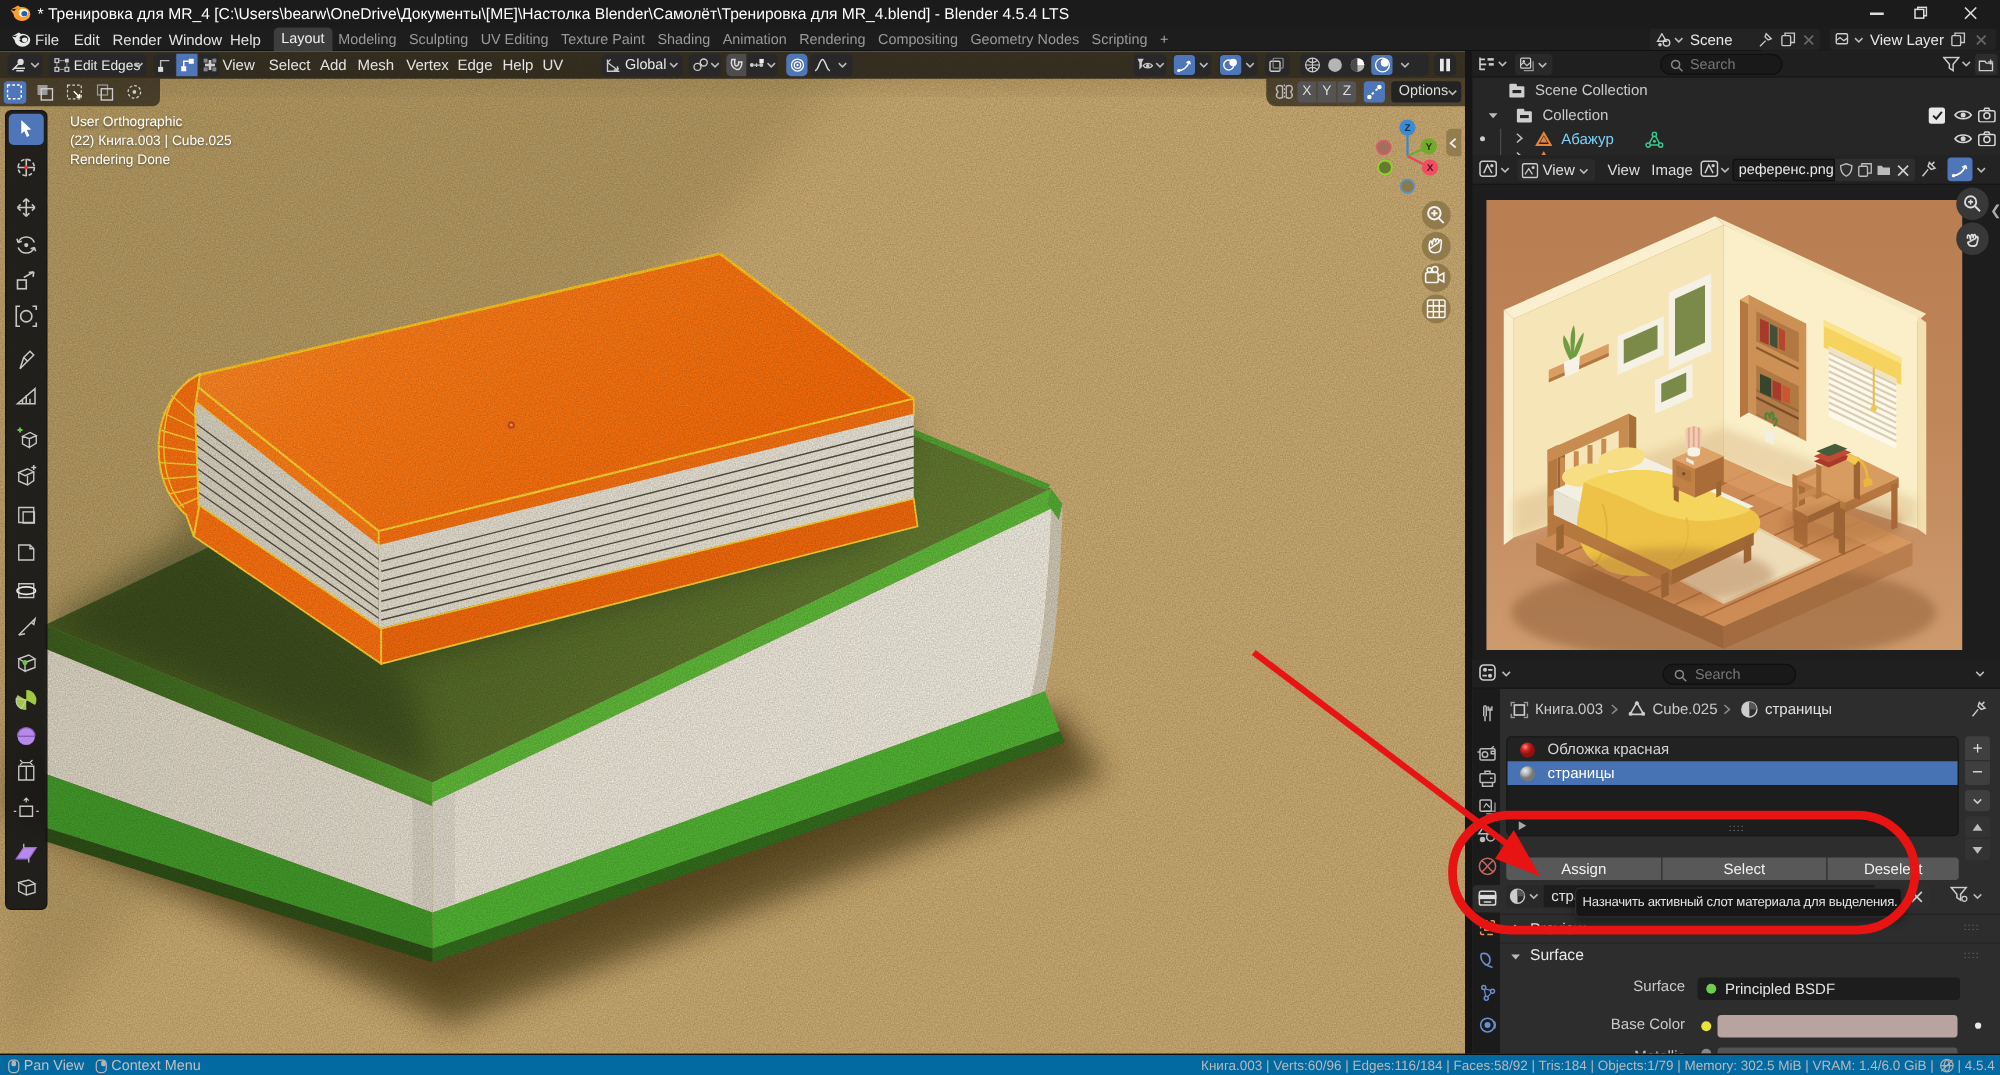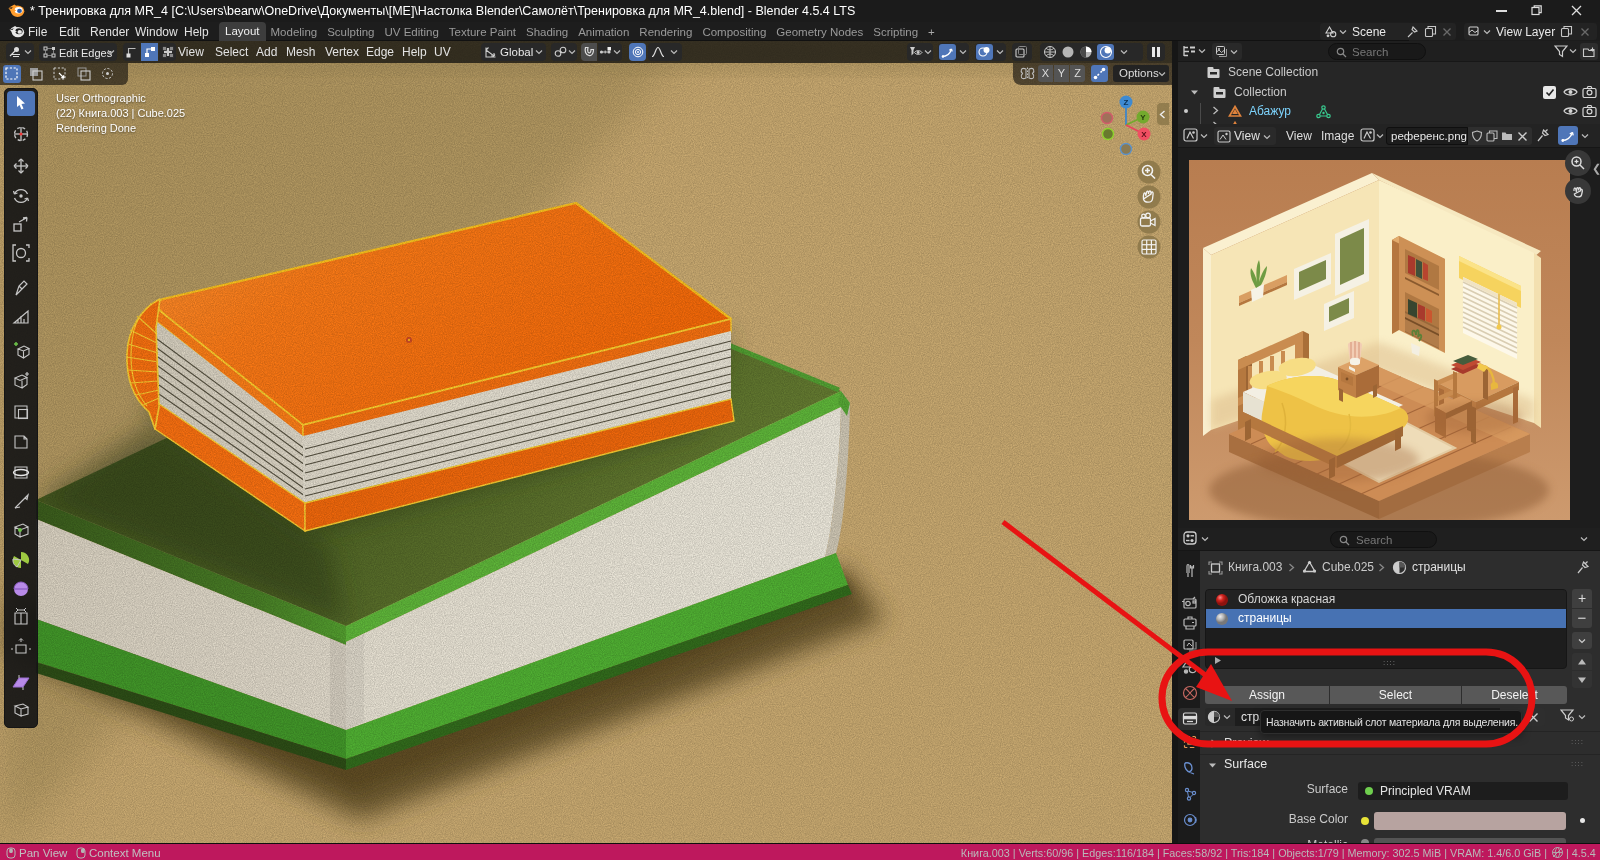--- a/index.html
+++ b/index.html
@@ -1164,40 +1164,40 @@
 
   <svg class="abs" style="left:30px;top:234px" width="9" height="7" viewBox="0 0 9 7">
       <path d="M1 1.5 L4.5 5.5 L8 1.5" fill="#bbb"></path>
     </svg>
   <div class="abs" style="left:46px;top:229px;font-size:12.5px;color:#e8e8e8;">Surface</div>
   <div class="abs" style="left:393px;top:231px;color:#777;font-size:8px;letter-spacing:1px;">::::</div>
 
   <div class="abs" style="left:0;top:254px;width:170px;height:18px;text-align:right;font-size:12px;color:#cacaca;">Surface</div>
   <div class="abs" style="left:180px;top:254px;width:210px;height:18px;background:#1d1d1d;border-radius:3px;">
     <div class="abs" style="left:7px;top:5px;width:8px;height:8px;border-radius:50%;background:#6fce4e;"></div>
-    <div class="abs" style="left:22px;top:1.5px;font-size:12px;color:#e5e5e5;">Principled VRAM</div>
+    <div class="abs" style="left:22px;top:1.5px;font-size:12px;color:#e5e5e5;">Principled BSDF</div>
   </div>
   <div class="abs" style="left:0;top:284px;width:170px;height:18px;text-align:right;font-size:12px;color:#cacaca;">Base Color</div>
   <div class="abs" style="left:180px;top:284px;width:16px;height:18px;">
     <div class="abs" style="left:3px;top:5px;width:8px;height:8px;border-radius:50%;background:#e8e337;"></div>
   </div>
   <div class="abs" style="left:196px;top:284px;width:192px;height:18px;background:#b7a3a0;border-radius:3px;"></div>
   <div class="abs" style="left:402px;top:290px;width:5px;height:5px;border-radius:50%;background:#e8e8e8;"></div>
   <div class="abs" style="left:0;top:310px;width:170px;height:5px;text-align:right;font-size:12px;color:#cacaca;overflow:hidden;">Metallic</div>
   <div class="abs" style="left:180px;top:310px;width:16px;height:5px;overflow:hidden;">
       <div class="abs" style="left:3px;top:1px;width:8px;height:8px;border-radius:50%;background:#888;"></div>
     </div>
   <div class="abs" style="left:196px;top:310px;width:192px;height:5px;background:#545454;border-radius:3px 3px 0 0;"></div>
 </div>
 
 <div class="abs" style="left:1260px;top:710px;width:262px;height:24px;background:#161616;border:1px solid #2e2e2e;border-radius:4px;box-shadow:0 3px 8px rgba(0,0,0,0.4);">
   <div class="abs" style="left:0;top:5px;width:262px;text-align:center;font-size:10.5px;letter-spacing:-0.2px;color:#e2e2e2;white-space:nowrap;">Назначить активный слот материала для выделения.</div>
 </div>
 
-<div class="abs" style="left:0;top:843px;width:1600px;height:17px;background:#be185d;border-top:1px solid #0e0e0e;">
+<div class="abs" style="left:0;top:843px;width:1600px;height:17px;background:#0369a1;border-top:1px solid #0e0e0e;">
   <svg class="abs" style="left:6px;top:2.5px" width="10" height="12" viewBox="0 0 10 12">
       <rect x="1" y="1" width="8" height="10" rx="3" fill="none" stroke="#b5b5b5" stroke-width="1"></rect>
       <rect x="3.2" y="1.5" width="3.6" height="4.5" rx="1.5" fill="#b5b5b5"></rect>
     </svg>
   <div class="abs" style="left:19px;top:2.5px;font-size:11.5px;color:#c0c0c0;">Pan View</div>
   <svg class="abs" style="left:76px;top:2.5px" width="10" height="12" viewBox="0 0 10 12">
       <rect x="1" y="1" width="8" height="10" rx="3" fill="none" stroke="#b5b5b5" stroke-width="1"></rect>
       <rect x="5" y="1.5" width="3.6" height="4.5" rx="1.5" fill="#b5b5b5"></rect>
     </svg>
   <div class="abs" style="left:89px;top:2.5px;font-size:11.5px;color:#c0c0c0;">Context Menu</div>

